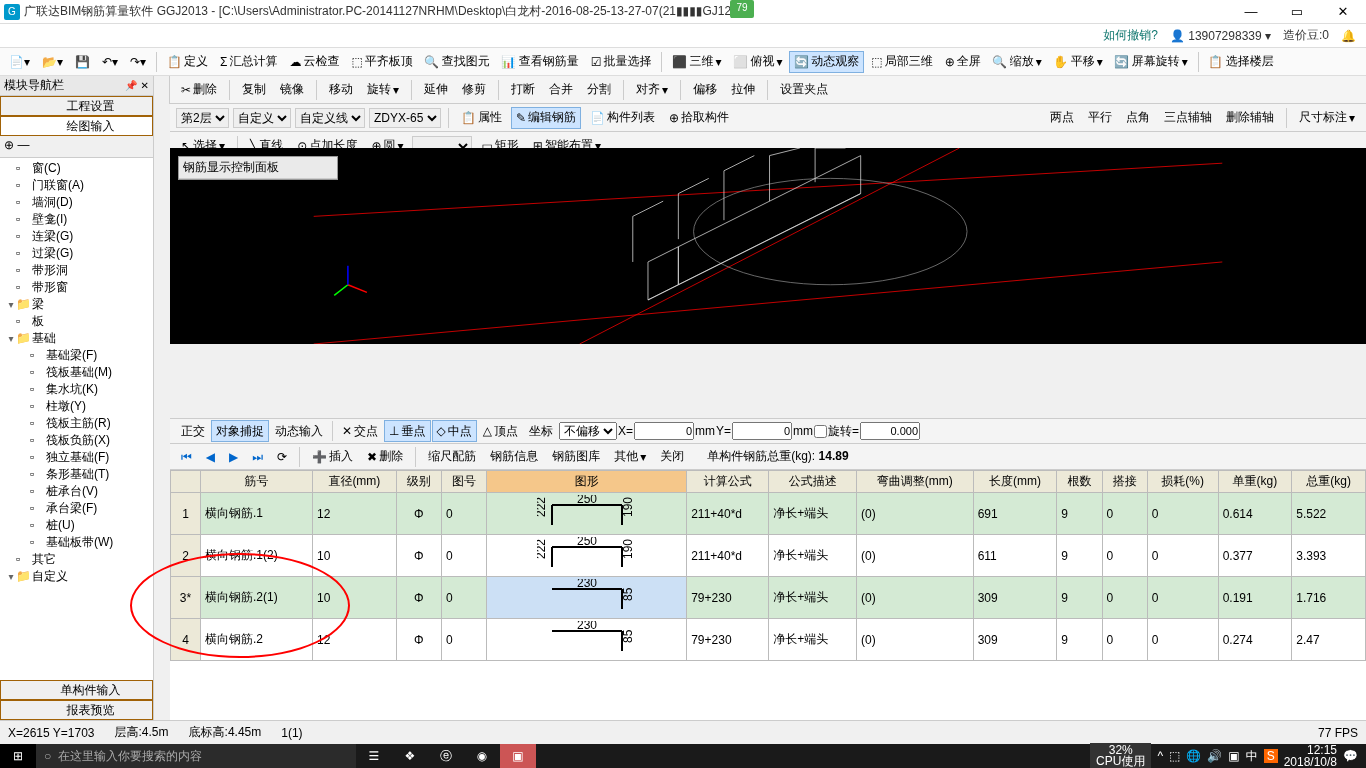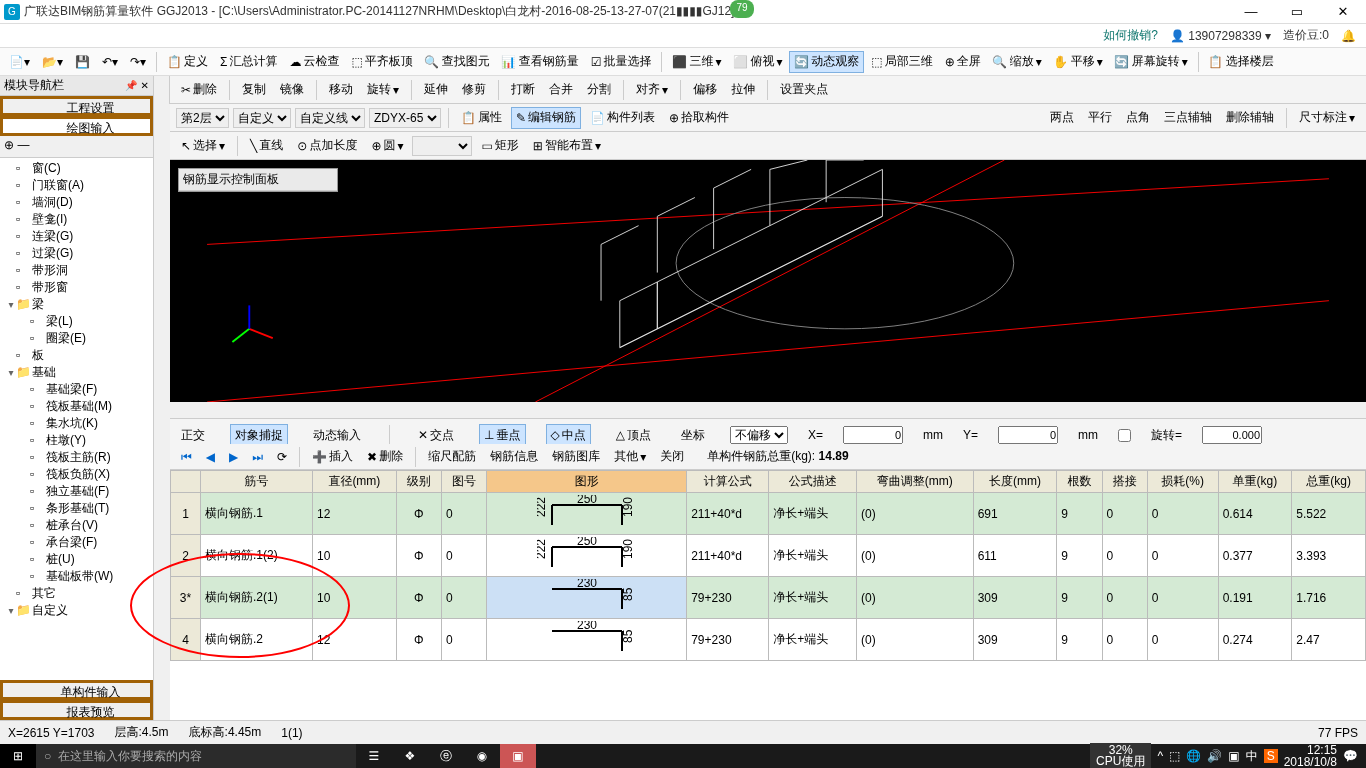--- a/index.html
+++ b/index.html
@@ -2,61 +2,61 @@
 <html><head>
 <meta charset="utf-8">
 <style>
 * { margin:0; padding:0; box-sizing:border-box; font-family:"Microsoft YaHei","SimSun",sans-serif; font-size:12px; }
 body { width:1366px; height:768px; overflow:hidden; background:#f0f0f0; position:relative; }
 
 
 .titlebar { height:24px; background:#fff; display:flex; align-items:center; border-bottom:1px solid #ddd; }
 .titlebar .appicon { width:16px; height:16px; background:#0099cc; margin:0 4px; border-radius:2px; color:#fff; text-align:center; line-height:16px; font-size:10px; }
 .titlebar .title { flex:1; color:#333; font-size:12px; white-space:nowrap; overflow:hidden; }
-.titlebar .badge { position:absolute; left:730px; top:0; width:24px; height:18px; background:#4caf50; border-radius:8px; color:#fff; text-align:center; line-height:16px; font-size:10px; }
+.titlebar .badge { position:absolute; left:730px; top:0; width:24px; height:18px; background:#4caf50; border-radius:2px; color:#fff; text-align:center; line-height:16px; font-size:10px; }
 .titlebar .winbtns { display:flex; }
 .titlebar .winbtns span { width:46px; height:24px; text-align:center; line-height:24px; font-size:13px; cursor:pointer; }
 
 
 .infobar { height:24px; background:#fff; display:flex; align-items:center; justify-content:flex-end; padding:0 10px; border-bottom:1px solid #ddd; gap:12px; }
 .infobar .link { color:#0f766e; cursor:pointer; }
 .infobar .user { color:#333; }
 .infobar .bell { color:#ffa500; }
 
 
 .toolbar { height:28px; background:#fafafa; display:flex; align-items:center; padding:0 4px; border-bottom:1px solid #ddd; gap:2px; white-space:nowrap; overflow:hidden; }
 .tbtn { display:inline-flex; align-items:center; height:22px; padding:0 4px; cursor:pointer; border:1px solid transparent; gap:2px; }
 .tbtn.active { background:#cce4ff; border-color:#7fb0e0; }
 .tsep { width:1px; height:20px; background:#ccc; margin:0 3px; }
 
 
 .leftpanel { position:absolute; left:0; top:104px; width:154px; bottom:48px; background:#f8f8f8; border-right:1px solid #ccc; display:flex; flex-direction:column; }
 .leftpanel .hdr { height:20px; background:#e8e8e8; border-bottom:1px solid #ccc; display:flex; align-items:center; padding:0 4px; font-size:12px; }
 .leftpanel .hdr .pin { margin-left:auto; font-size:10px; }
-.leftpanel .section-btn { height:20px; background:#f0f0f0; border:3px solid #a16207; margin:0; text-align:center; line-height:18px; cursor:pointer;padding-left:28px; }
+.leftpanel .section-btn { height:20px; background:#f0f0f0; border:1px solid #a16207; margin:0; text-align:center; line-height:18px; cursor:pointer;padding-left:28px; }
 .leftpanel .tree { flex:1; overflow:auto; background:#fff; padding:2px; }
 .tree ul { list-style:none; padding-left:14px; }
 .tree li { line-height:17px; white-space:nowrap; cursor:pointer; }
 .tree .exp { display:inline-block; width:10px; text-align:center; color:#666; font-size:10px; }
 .tree .ficon { display:inline-block; width:14px; height:12px; margin-right:2px; }
 
 
 .subbar { position:absolute; left:170px; right:0; background:#f4f4f4; border-bottom:1px solid #ccc; height:28px; display:flex; align-items:center; padding:0 6px; gap:4px; overflow:hidden; }
 .subbar select, .subbar input { height:20px; font-size:12px; border:1px solid #ccc; }
 
 
 .viewport { position:absolute; left:170px; right:0; top:188px; height:230px; background:#000; }
 .viewport svg { width:100%; height:100%; }
 .floatpanel { position:absolute; left:8px; top:8px; width:160px; background:#fff; border:1px solid #999; font-size:12px; }
 .floatpanel .fphdr { background:#eaeaea; padding:2px 4px; border-bottom:1px solid #ccc; }
 .floatpanel .fpbody { padding:4px; }
 .floatpanel label { display:block; line-height:16px; }
 
 
-.snapbar { position:absolute; left:170px; right:0; top:418px; height:26px; background:#f4f4f4; border-top:1px solid #ccc; border-bottom:1px solid #ccc; display:flex; align-items:center; padding:16px 6px; gap:20px; overflow:hidden; }
+.snapbar { position:absolute; left:170px; right:0; top:418px; height:26px; background:#f4f4f4; border-top:1px solid #ccc; border-bottom:1px solid #ccc; display:flex; align-items:center; padding:8px 6px; gap:1px; overflow:hidden; }
 .snapbar input[type=text] { width:60px; height:18px; text-align:right; font-size:11px; }
 
 
 .tblbar { position:absolute; left:170px; right:0; top:444px; height:26px; background:#f4f4f4; border-bottom:1px solid #ccc; display:flex; align-items:center; padding:0 6px; gap:4px; }
 
 
 .tablewrap { position:absolute; left:170px; right:0; top:470px; bottom:48px; overflow:auto; background:#fff; }
 table { border-collapse:collapse; width:100%; }
 th, td { border:1px solid #bbb; padding:2px 4px; font-size:12px; text-align:left; height:22px; }
 th { background:#ece9d8; text-align:center; font-weight:normal; }
@@ -192,24 +192,20 @@
       <ul style="padding-left: 4px;">
         <li><span class="exp"></span><span class="ficon">▫</span>窗(C)</li>
         <li><span class="exp"></span><span class="ficon">▫</span>门联窗(A)</li>
         <li><span class="exp"></span><span class="ficon">▫</span>墙洞(D)</li>
         <li><span class="exp"></span><span class="ficon">▫</span>壁龛(I)</li>
         <li><span class="exp"></span><span class="ficon">▫</span>连梁(G)</li>
         <li><span class="exp"></span><span class="ficon">▫</span>过梁(G)</li>
         <li><span class="exp"></span><span class="ficon">▫</span>带形洞</li>
         <li><span class="exp"></span><span class="ficon">▫</span>带形窗</li>
         <li><span class="exp">▾</span><span class="ficon">📁</span>梁</li>
-        <ul>
-          <li><span class="exp"></span><span class="ficon">▫</span>梁(L)</li>
-          <li><span class="exp"></span><span class="ficon">▫</span>圈梁(E)</li>
-        </ul>
         <li><span class="exp"></span><span class="ficon">▫</span>板</li>
         <li><span class="exp">▾</span><span class="ficon">📁</span>基础</li>
         <ul>
           <li><span class="exp"></span><span class="ficon">▫</span>基础梁(F)</li>
           <li><span class="exp"></span><span class="ficon">▫</span>筏板基础(M)</li>
           <li><span class="exp"></span><span class="ficon">▫</span>集水坑(K)</li>
           <li><span class="exp"></span><span class="ficon">▫</span>柱墩(Y)</li>
           <li><span class="exp"></span><span class="ficon">▫</span>筏板主筋(R)</li>
           <li><span class="exp"></span><span class="ficon">▫</span>筏板负筋(X)</li>
           <li><span class="exp"></span><span class="ficon">▫</span>独立基础(F)</li>
@@ -261,21 +257,21 @@
   <span class="tbtn">↖ <span>选择</span>▾</span>
     <span class="tsep"></span>
   <span class="tbtn">╲ <span>直线</span></span>
   <span class="tbtn">⊙ <span>点加长度</span></span>
   <span class="tbtn">⊕ <span>圆</span>▾</span>
   <select style="width:60px;"><option></option></select>
   <span class="tbtn">▭ <span>矩形</span></span>
   <span class="tbtn">⊞ <span>智能布置</span>▾</span>
 </div>
 
-<div class="viewport" style="top:160px;height:242px;">
+<div class="viewport" style="top:148px;height:196px;">
   <svg viewBox="0 0 1196 258">
     <line x1="0" y1="90" x2="1196" y2="20" stroke="red" stroke-width="1"></line>
     <line x1="0" y1="258" x2="1196" y2="150" stroke="red" stroke-width="1"></line>
     <line x1="350" y1="258" x2="850" y2="0" stroke="red" stroke-width="1"></line>
     <ellipse cx="680" cy="110" rx="180" ry="70" stroke="#888" stroke-width="1" fill="none"></ellipse>
     <g stroke="#ddd" stroke-width="1" fill="none">
       <path d="M440,200 L480,180 L480,130 L440,150 Z"></path>
       <path d="M480,180 L720,60 L720,10 L480,130 Z"></path>
       <path d="M440,200 L680,80 L720,60"></path>
       <line x1="420" y1="90" x2="420" y2="150"></line>

